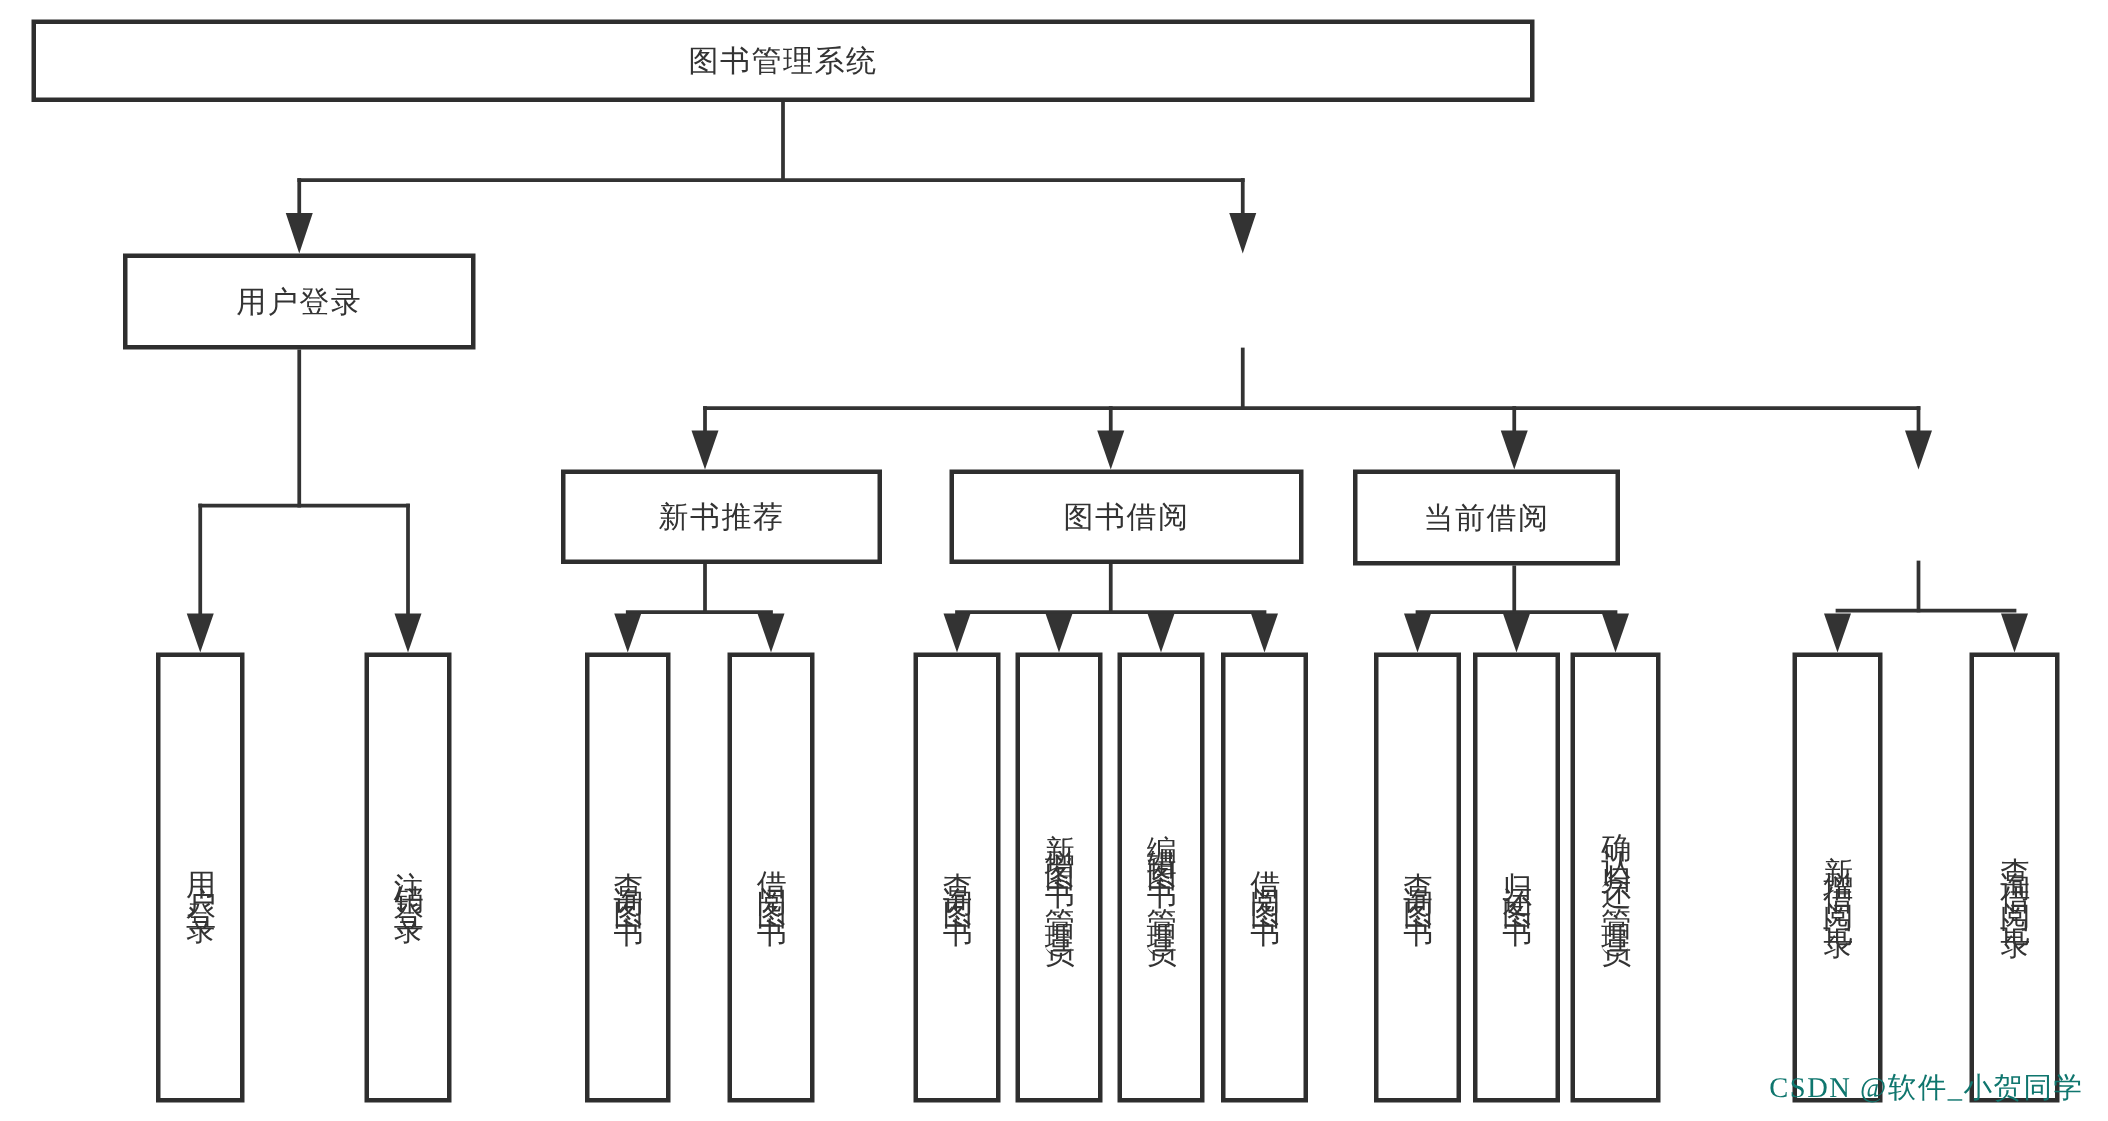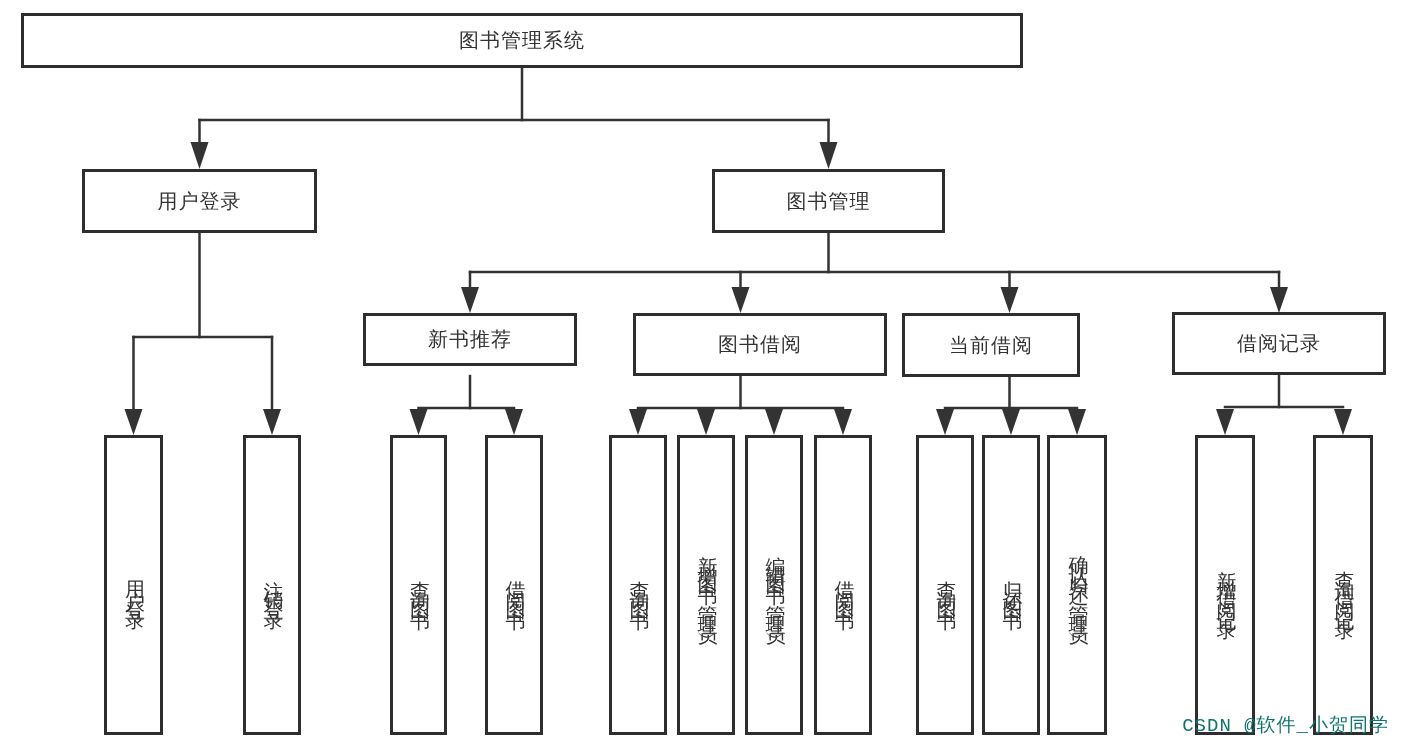--- a/index.html
+++ b/index.html
@@ -1,18 +1,18 @@
 <!DOCTYPE html>
 <html><head>
 <meta charset="utf-8">
 <style>
   html,body{margin:0;padding:0;background:#ffffff;}
   .canvas{
     position:relative;width:1405px;height:747px;background:#ffffff;overflow:hidden;
-    font-family:Liberation Mono, monospace;
+    font-family:Liberation Serif, serif;
   }
   .wires{position:absolute;left:0;top:0;z-index:1;}
   .node{
     position:absolute;background:#ffffff;border:3px solid #2e2e2e;box-sizing:border-box;
     display:flex;align-items:center;justify-content:center;color:#333333;z-index:2;
   }
   .hbox{font-size:20px;letter-spacing:1px;}
   .vbox .lbl{
     writing-mode:vertical-rl;text-orientation:mixed;
     font-size:20px;letter-spacing:10px;line-height:1;
@@ -85,35 +85,29 @@
     </g>
   </svg>
 
   <div class="node hbox" style="left:21px;top:13px;width:1002px;height:55px">
     <span class="lbl">图书管理系统</span>
   </div>
 
   <div class="node hbox" style="left:82px;top:169px;width:235px;height:64px">
     <span class="lbl">用户登录</span>
   </div>
-  <div class="node hbox" style="left:712px;top:169px;width:233px;height:64px">
-    <span class="lbl">图书管理</span>
-  </div>
 
-  <div class="node hbox" style="left:363px;top:313px;width:214px;height:53px">
+  <div class="node hbox" style="left:374px;top:313px;width:214px;height:63px">
     <span class="lbl">新书推荐</span>
   </div>
-  <div class="node hbox" style="left:633px;top:313px;width:254px;height:63px">
+  <div class="node hbox" style="left:633px;top:313px;width:236px;height:63px">
     <span class="lbl">图书借阅</span>
   </div>
   <div class="node hbox" style="left:902px;top:313px;width:178px;height:64px">
     <span class="lbl">当前借阅</span>
-  </div>
-  <div class="node hbox" style="left:1172px;top:312px;width:214px;height:63px">
-    <span class="lbl">借阅记录</span>
   </div>
 
   <div class="node vbox" style="left:104px;top:435px;width:59px;height:300px">
     <span class="lbl">用户登录</span>
   </div>
   <div class="node vbox" style="left:243px;top:435px;width:58px;height:300px">
     <span class="lbl">注销登录</span>
   </div>
 
   <div class="node vbox" style="left:390px;top:435px;width:57px;height:300px">

